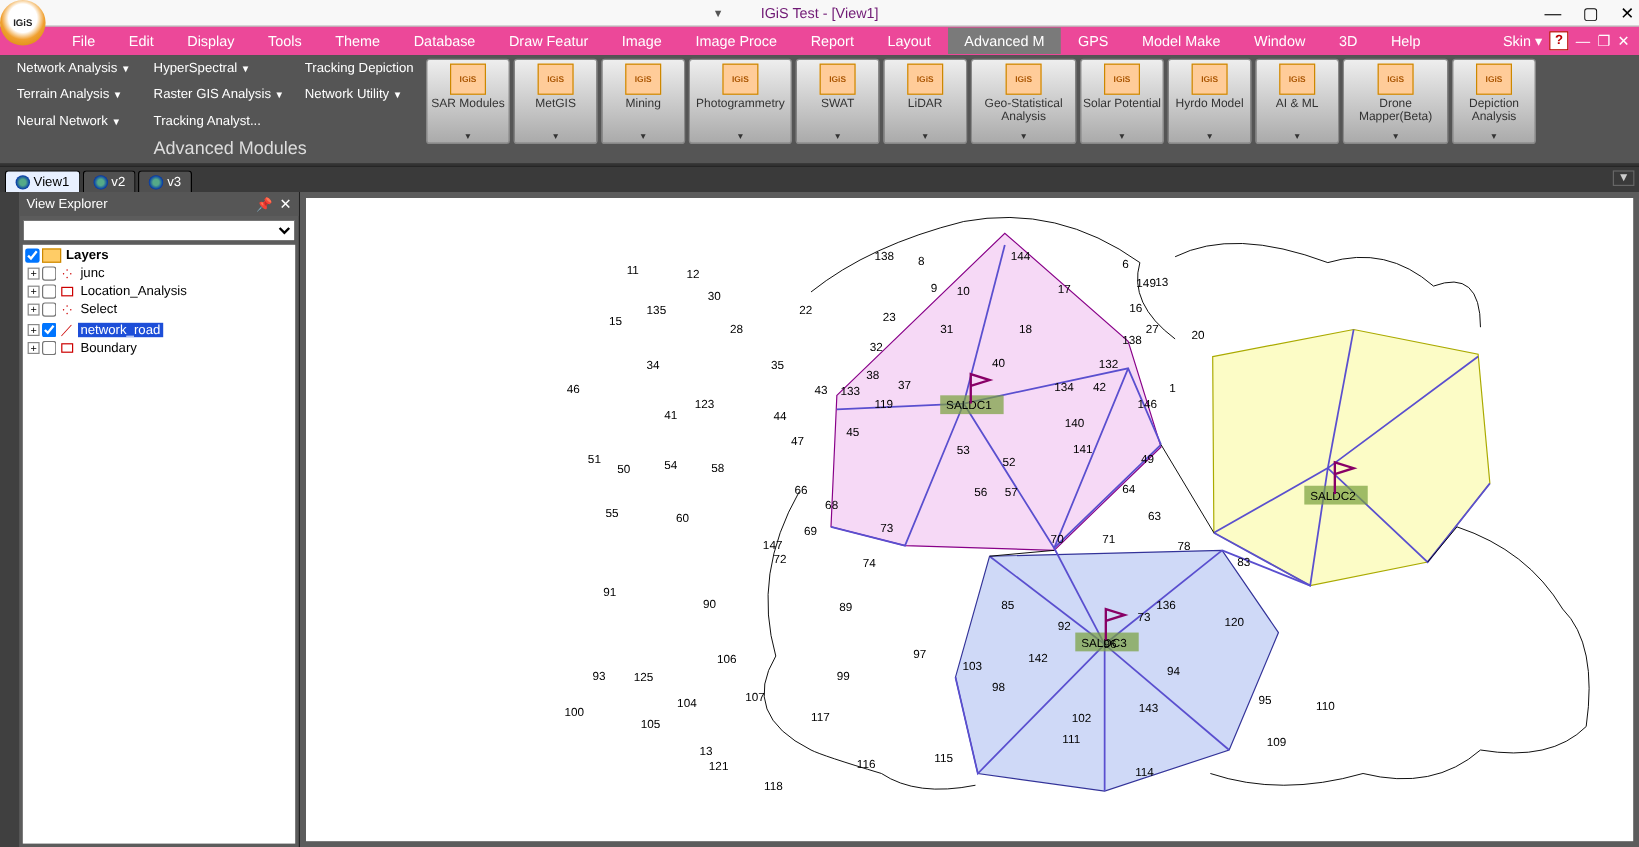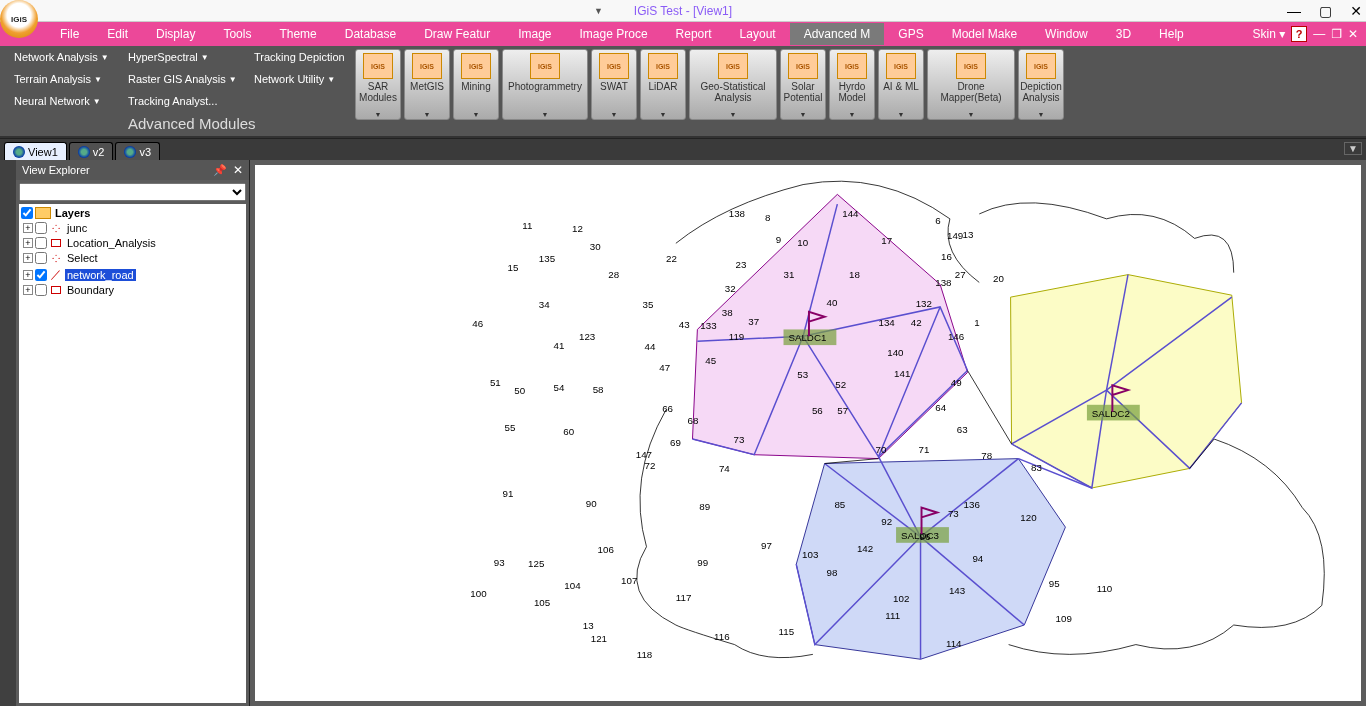--- a/index.html
+++ b/index.html
@@ -1,36 +1,36 @@
 <!DOCTYPE html>
 <html><head>
 <meta charset="utf-8">
 <style>
   * { box-sizing: border-box; margin: 0; padding: 0; font-family: "Segoe UI", Arial, sans-serif; }
   body { width: 1366px; height: 706px; background:#404040; overflow:hidden; position:relative; }
   .titlebar { height:22px; background:#f8f8f8; display:flex; align-items:center; position:relative; border-bottom:1px solid #ccc;}
   .titlebar .logo { width:38px; height:38px; background:radial-gradient(circle at 50% 40%, #fff 40%, #f0a030 60%, #d08000 100%); border-radius:50%; position:absolute; left:0; top:0; z-index:10; display:flex; align-items:center; justify-content:center; font-size:8px; font-weight:bold; color:#222;}
-  .titlebar .title { position:absolute; left:50%; transform:translateX(-50%); font-size:12px; color:#8b5cf6;}
+  .titlebar .title { position:absolute; left:50%; transform:translateX(-50%); font-size:12px; color:#701a75;}
   .titlebar .dropdown-indicator { position:absolute; left:594px; font-size:9px; color:#555;}
   .titlebar .wincontrols { position:absolute; right:4px; display:flex; gap:18px; }
   .titlebar .wincontrols span { font-size:14px; cursor:pointer; }
   .menubar { height:24px; background:#ec4899; display:flex; align-items:center; padding-left:46px; gap:0; color:#fff; font-size:12px;}
   .menubar .menu-item { padding:4px 14px; cursor:pointer; }
   .menubar .menu-item.active { background:#7a7a7a; }
   .menubar .right { margin-left:auto; display:flex; align-items:center; gap:6px; padding-right:8px;}
   .menubar .help-icon { width:16px;height:16px;background:#fff;color:#b00;font-weight:bold;display:inline-flex;align-items:center;justify-content:center;border:1px solid #b00;font-size:11px;}
   .menubar .wb { font-size:12px; cursor:pointer;}
   .ribbon { height:92px; background:#555; display:flex; border-bottom:2px solid #333;}
   .ribbon-left { width:352px; display:flex; flex-direction:column; }
   .ribbon-left-row { display:flex; align-items:center; height:22px; gap:4px; padding-left:8px;}
   .ribbon-left-row .ritem { color:#fff; font-size:11px; padding:2px 6px; cursor:pointer; display:flex; align-items:center; gap:3px;}
   .ribbon-left-row .ritem .caret { font-size:8px; }
   .ribbon-left .section-label { color:#ddd; font-size:15px; padding:3px 0 0 128px;}
   .ribbon-right { flex:1; display:flex; gap:3px; padding:3px 3px 16px 3px;}
-  .tool-btn { width:46px; background:linear-gradient(#eee,#aaa); border:1px solid #888; border-radius:3px; display:flex; flex-direction:column; align-items:center; padding:3px 1px; cursor:pointer; position:relative;}
+  .tool-btn { width:70px; background:linear-gradient(#eee,#aaa); border:1px solid #888; border-radius:3px; display:flex; flex-direction:column; align-items:center; padding:3px 1px; cursor:pointer; position:relative;}
   .tool-btn.wide { width:86px;}
   .tool-btn.wider { width:88px;}
   .tool-btn .ticon { width:30px; height:26px; background:#fc9; border:1px solid #c80; position:relative; display:flex;align-items:center;justify-content:center;}
   .tool-btn .ticon::after{content:"IGiS"; font-size:7px; color:#a50; font-weight:bold;}
   .tool-btn .tlabel { font-size:10px; color:#333; text-align:center; line-height:11px; margin-top:2px;}
   .tool-btn .tcaret { font-size:7px; color:#333; position:absolute; bottom:1px;}
   .doc-tabs { height:22px; background:#3a3a3a; display:flex; align-items:flex-end; padding-left:4px; gap:2px; border-top:1px solid #222; position:relative;}
   .doc-tab { height:18px; background:#505050; border:1px solid #000; border-bottom:none; border-radius:3px 3px 0 0; padding:0 8px; display:flex; align-items:center; gap:3px; color:#fff; font-size:11px; cursor:pointer;}
   .doc-tab.active { background:#e8f0ff; color:#000;}
   .doc-tab .globe { width:12px;height:12px; background:radial-gradient(circle,#5a8 30%,#03a 70%); border-radius:50%; }

